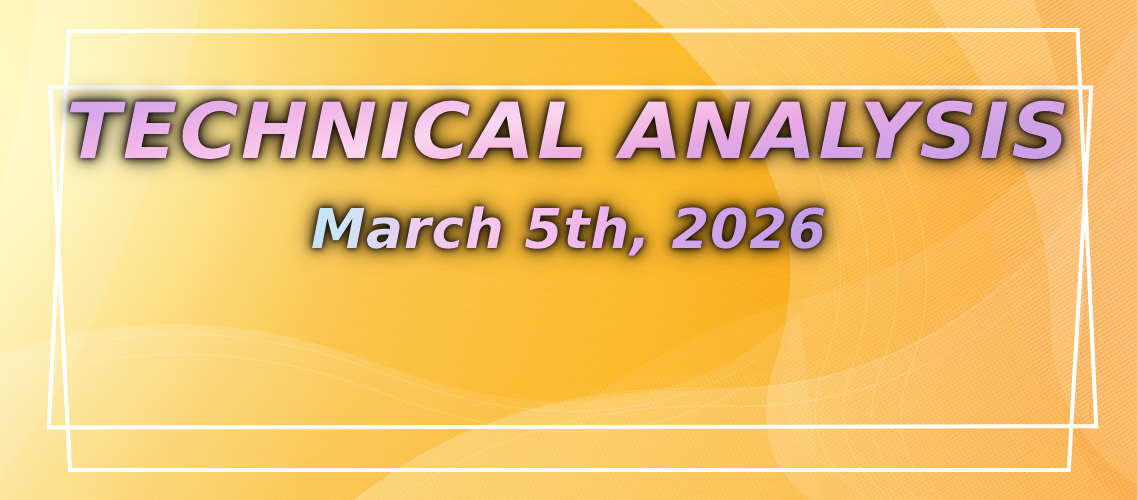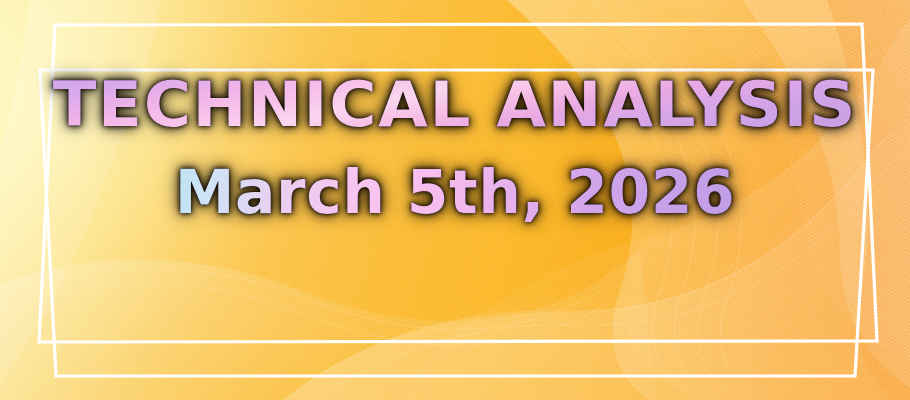--- a/index.html
+++ b/index.html
@@ -185,38 +185,38 @@
       #dda6ea 80%,
       #cc9fe6 100%);
   }
 
   .date-row {
     margin-top: 26px;
   }
   .date {
     font-family: "DejaVu Sans", sans-serif;
     font-weight: 700;
-    font-size: 60px;
+    font-size: 44px;
     letter-spacing: 0.5px;
     line-height: 1;
     background-image: linear-gradient(96deg,
       #bfe3f4 0%,
       #cfe3f6 6%,
       #ddd8f3 13%,
       #eccdf0 21%,
       #f6c6ef 30%,
       #f9c3ef 40%,
       #f1b8ec 52%,
       #e0aceb 64%,
       #d0a4ea 76%,
       #c7a0e8 88%,
       #c19ee6 100%);
   }
 
-  .no-select { user-select: none; }
+  .no-select { user-select: none; font-style: italic; }
 </style>
 </head>
 <body>
 
 <div class="banner no-select">
 
   <div class="bg-base"></div>
   <div class="bg-warm-right"></div>
   <div class="bg-soft-left"></div>
 

